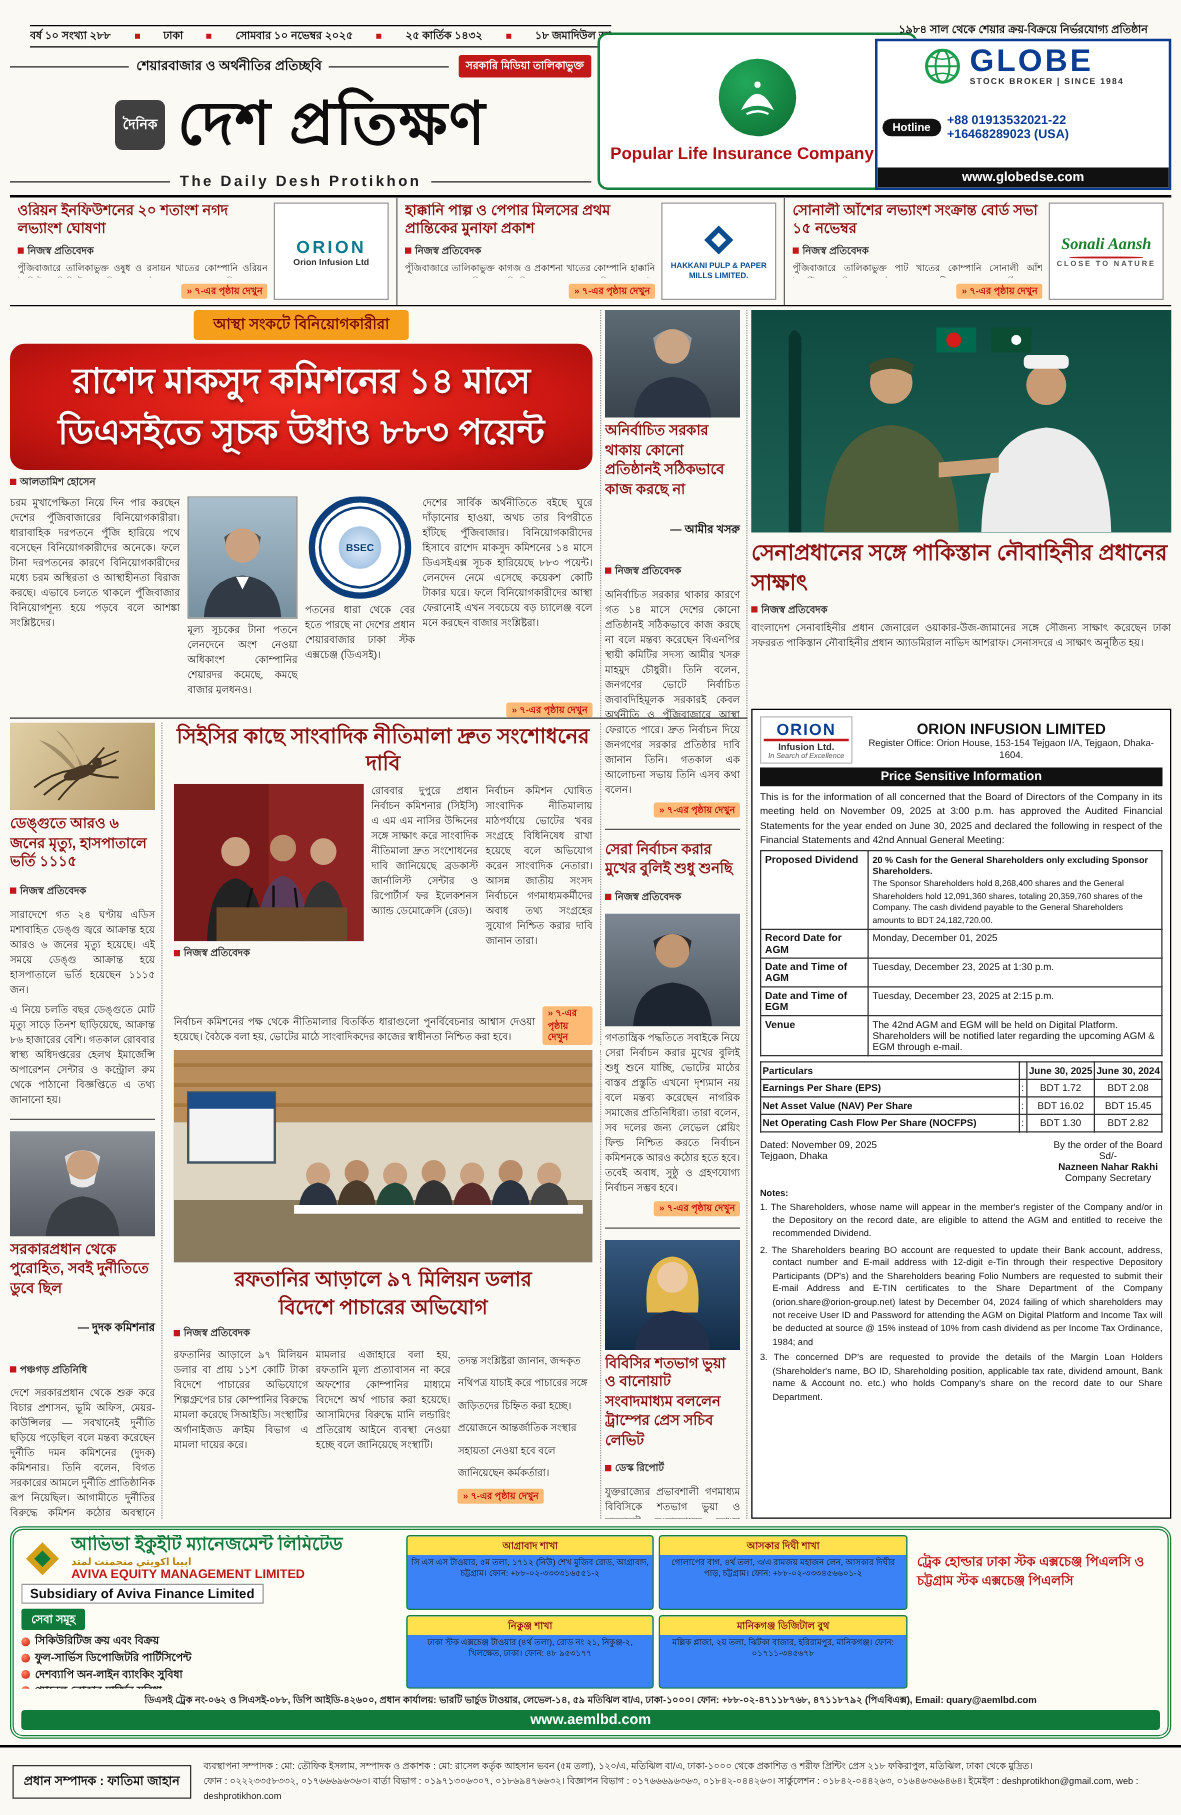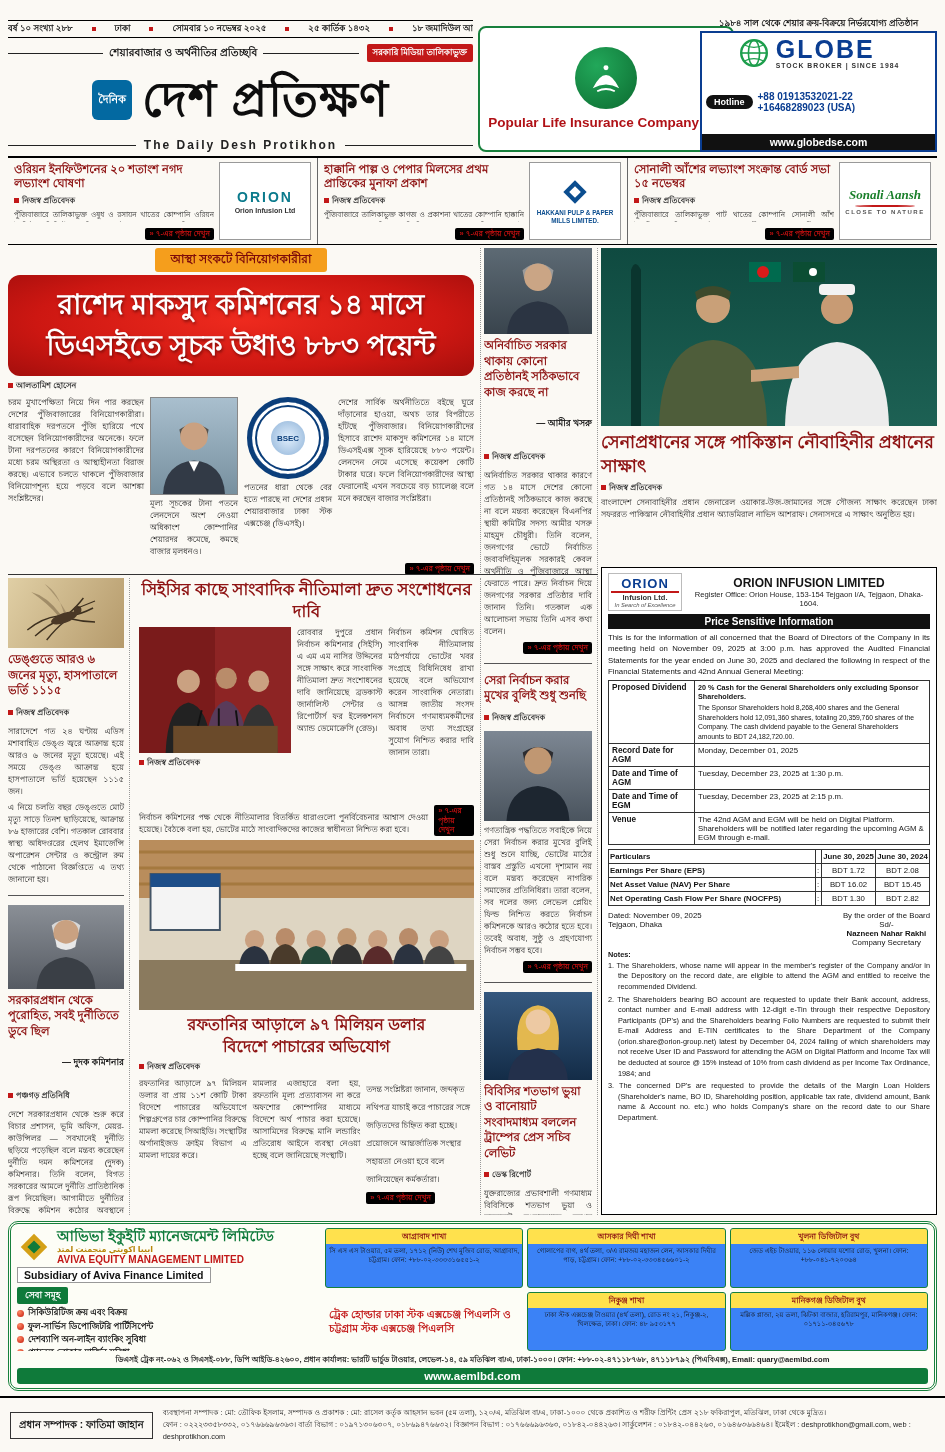--- a/index.html
+++ b/index.html
@@ -3,38 +3,38 @@
 <meta charset="utf-8">
 <style>
 *{margin:0;padding:0;box-sizing:border-box}
 body{margin:0;background:#fff}
 #page{position:relative;width:945px;height:1452px;background:#fbf9f4;font-family:"Liberation Sans","DejaVu Sans",sans-serif;color:#141414;overflow:hidden}
 .abs{position:absolute}
 .hl{color:#8e1313;font-weight:bold}
 .body-txt{font-size:8px;line-height:1.5;text-align:justify;color:#222}
 .byline{display:flex;align-items:center;gap:3px;font-size:8px;color:#333;margin:3px 0;font-weight:bold}
 .sq{width:5px;height:5px;background:#c21818;display:inline-block;flex:none}
-.chip{display:inline-block;background:#000000;color:#c21010;font-weight:bold;font-size:7.5px;padding:1px 4px;border-radius:2px;line-height:1.3}
+.chip{display:inline-block;background:#fdba74;color:#c21010;font-weight:bold;font-size:7.5px;padding:1px 4px;border-radius:2px;line-height:1.3}
 .chip::before{content:"» "}
 .attr{font-size:9px;font-weight:bold;text-align:right;margin:12px 0;color:#111}
 .divider{border-top:1px solid #555;margin:5px 0}
 .photo{position:relative;overflow:hidden;background:#bbb;flex:none}
 .photo svg{position:absolute;inset:0;width:100%;height:100%}
 .b{font-weight:bold}
 
-.topline{left:8px;top:20px;width:465px;height:18px;border-top:1px solid #000;border-bottom:1px solid #000;display:flex;align-items:center;gap:19px;font-size:8.6px;font-weight:bold;white-space:nowrap;overflow:hidden}
+.topline{left:24px;top:20px;width:465px;height:18px;border-top:1px solid #000;border-bottom:1px solid #000;display:flex;align-items:center;gap:19px;font-size:8.6px;font-weight:bold;white-space:nowrap;overflow:hidden}
 .topline .sq{width:4px;height:4px}
 
 .masthead{left:8px;top:40px;width:465px;height:112px;display:flex;flex-direction:column}
 .mh-top{display:flex;align-items:center;gap:8px;margin-top:4px}
 .ribbon{flex:1;display:flex;align-items:center;gap:6px;font-size:10.5px;font-weight:bold}
 .ribbon::before,.ribbon::after{content:"";flex:1;border-top:1px solid #222}
 .badge{background:#c21818;color:#fff;font-size:8.5px;font-weight:bold;padding:2px 6px;border-radius:2px}
 .mh-main{display:flex;align-items:center;justify-content:center;gap:10px;flex:1}
-.seal{width:40px;height:40px;background:#0369a1;color:#fff;border-radius:6px;display:flex;align-items:center;justify-content:center;font-size:11px;font-weight:bold;flex:none}
+.seal{width:40px;height:40px;background:#404040;color:#fff;border-radius:6px;display:flex;align-items:center;justify-content:center;font-size:11px;font-weight:bold;flex:none}
 .title{font-size:48px;font-weight:800;letter-spacing:1px;color:#0d0d0d;line-height:1}
 .mh-sub{display:flex;align-items:center;gap:8px;font-size:12px;letter-spacing:2px;font-weight:bold;color:#222}
 .mh-sub::before,.mh-sub::after{content:"";flex:1;border-top:1px solid #222}
 
 .popular{left:478px;top:26px;width:256px;height:126px;border:2px solid #17803c;border-radius:8px;background:#fff;display:flex;flex-direction:column;align-items:center;justify-content:center;gap:6px;padding:6px}
 .pl-logo{width:62px;height:62px;border-radius:50%;background:radial-gradient(circle at 35% 30%,#22a85a,#0c6b30);display:flex;align-items:center;justify-content:center;flex:none}
 .pl-logo svg{width:44px;height:44px}
 .pl-name{color:#b01116;font-weight:bold;font-size:13.5px;text-align:center;line-height:1.25}
 
 .globeAd{left:700px;top:18px;width:237px;height:134px;display:flex;flex-direction:column}
@@ -653,24 +653,20 @@
       </div>
       <div class="av-right">
         <div class="branch">
           <div class="br-h">আগ্রাবাদ শাখা</div>
           <div class="br-a">সি এস এস টাওয়ার, ৫ম তলা, ১৭১২ (নিউ) শেখ মুজিব রোড, আগ্রাবাদ, চট্টগ্রাম। ফোন: +৮৮-০২-৩৩৩৩১৬৫৫১-২</div>
         </div>
         <div class="branch">
           <div class="br-h">আসকার দিঘী শাখা</div>
           <div class="br-a">গোলাপের বাগ, ৪র্থ তলা, ৩/এ রামজয় মহাজন লেন, আসকার দিঘীর পাড়, চট্টগ্রাম। ফোন: +৮৮-০২-৩৩৩৪৫৬৬০১-২</div>
         </div>
-        <div class="branch">
-          <div class="br-h">খুলনা ডিজিটাল বুথ</div>
-          <div class="br-a">জেড এইচ টাওয়ার, ১১৬ লোয়ার যশোর রোড, খুলনা। ফোন: +৮৮-০৪১-৭২০৩৬৪</div>
-        </div>
         <div class="trek">ট্রেক হোল্ডার ঢাকা স্টক এক্সচেঞ্জ পিএলসি ও চট্টগ্রাম স্টক এক্সচেঞ্জ পিএলসি</div>
         <div class="branch">
           <div class="br-h">নিকুঞ্জ শাখা</div>
           <div class="br-a">ঢাকা স্টক এক্সচেঞ্জ টাওয়ার (৪র্থ তলা), রোড নং ২১, নিকুঞ্জ-২, খিলক্ষেত, ঢাকা। ফোন: ৪৮ ৯৫৩১৭৭</div>
         </div>
         <div class="branch">
           <div class="br-h">মানিকগঞ্জ ডিজিটাল বুথ</div>
           <div class="br-a">মল্লিক প্লাজা, ২য় তলা, ঝিটকা বাজার, হরিরামপুর, মানিকগঞ্জ। ফোন: ০১৭১১-৩৪৫৬৭৮</div>
         </div>
       </div>

